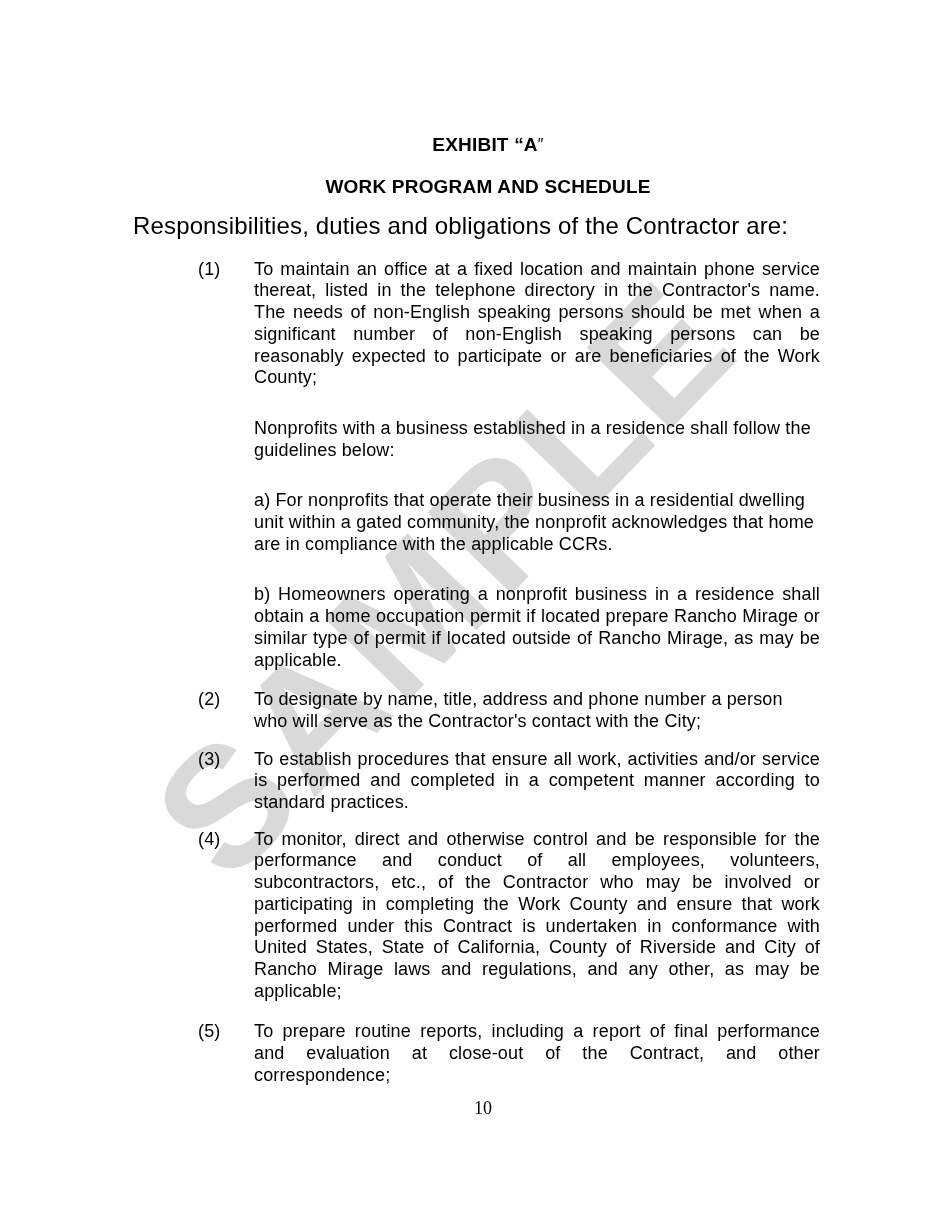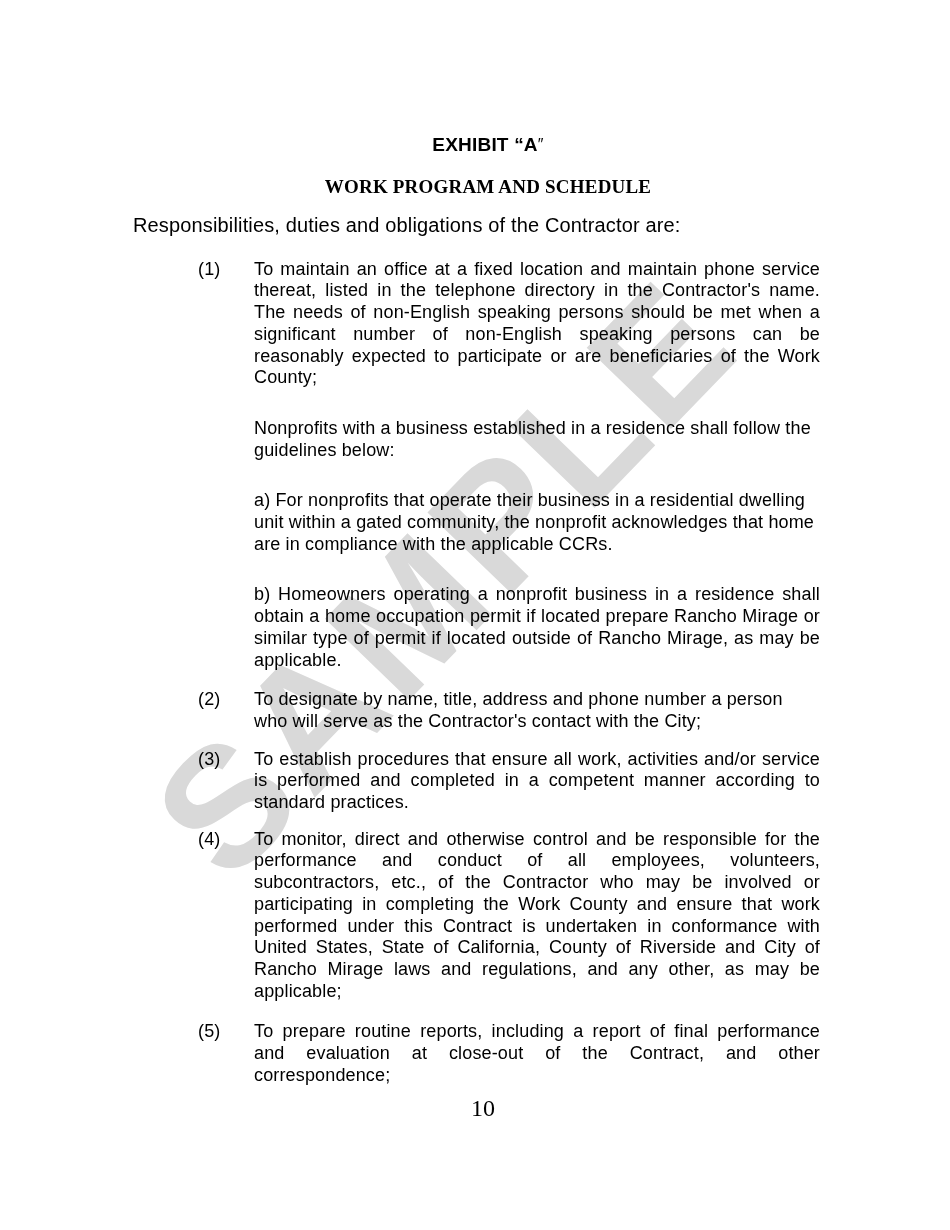--- a/index.html
+++ b/index.html
@@ -45,25 +45,24 @@
     font-size: 16px;
     vertical-align: 1px;
   }
   .h2 {
     margin: 19px 0 0 0;
     text-align: center;
     font-size: 19px;
     font-weight: 700;
     line-height: 23px;
     letter-spacing: 0.2px;
-    font-family: Liberation Serif, serif;
   }
   .intro {
     margin: 17px 150px 0 107px;
-    font-size: 20px;
+    font-size: 24px;
     line-height: 21.7px;
     letter-spacing: 0.15px;
   }
   .list {
     margin: 22px 0 0 172px;
     width: 622px;
     font-size: 18px;
     line-height: 21.7px;
     letter-spacing: 0.15px;
   }
@@ -76,21 +75,21 @@
   .body { width: 566px; }
   .para + .para { margin-top: 29px; }
   .line { width: 566px; }
   .line.jl { text-align: justify; text-align-last: justify; }
   .page-number {
     position: absolute;
     left: 16px; right: 0;
     top: 1096px;
     text-align: center;
     font-family: "Liberation Serif", "DejaVu Serif", serif;
-    font-size: 24px;
+    font-size: 18px;
     line-height: 24px;
   }
 </style>
 </head>
 <body>
 
 <div class="page" style="background: rgb(255, 255, 255); color: rgb(0, 0, 0);">
   <div class="watermark" style="color: rgb(217, 217, 217);">SAMPLE</div>
 
   <div class="content">

